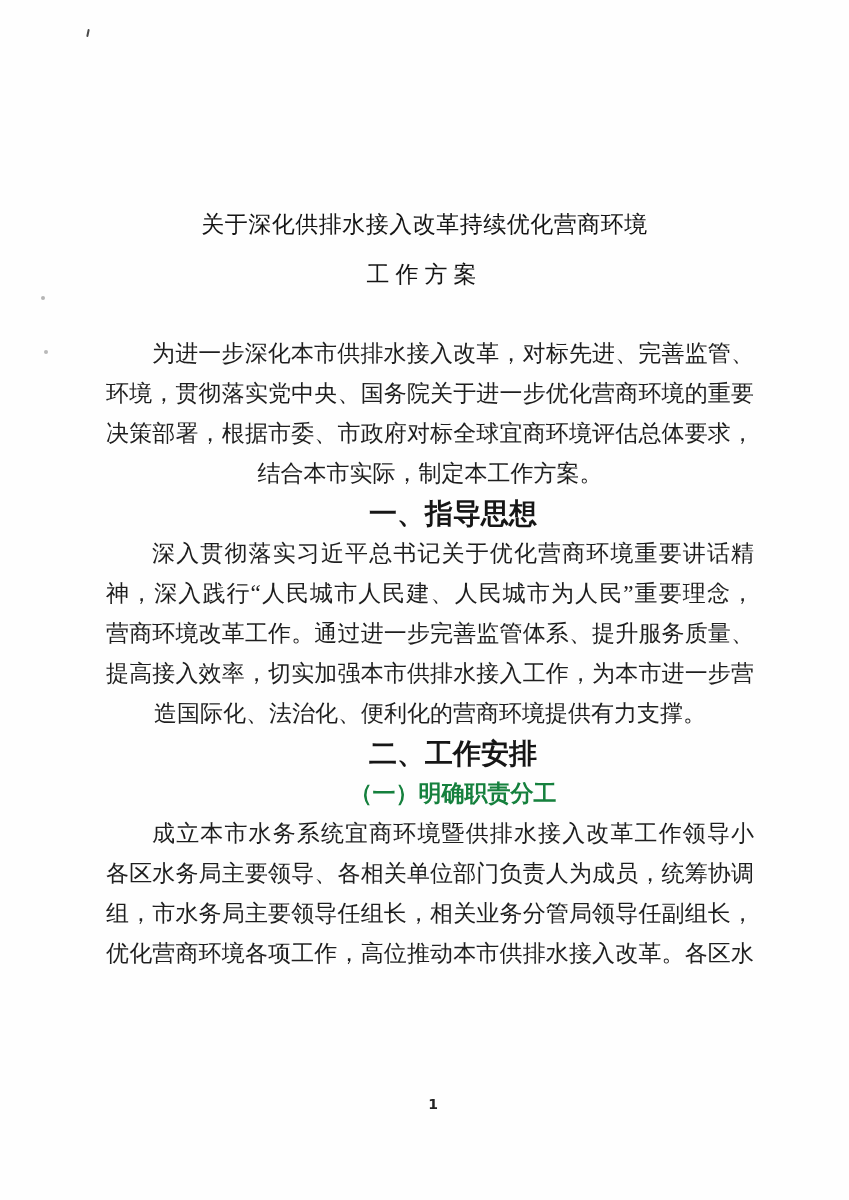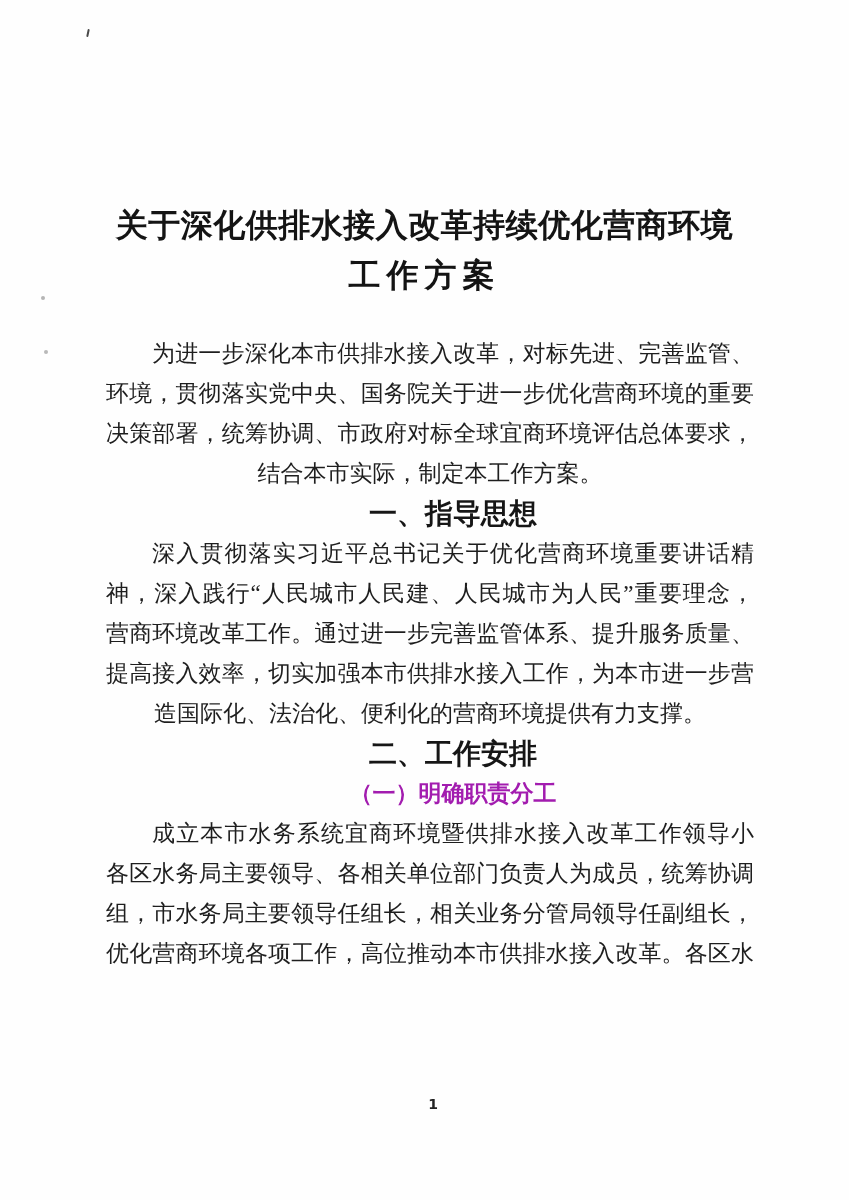--- a/index.html
+++ b/index.html
@@ -15,22 +15,22 @@
     overflow: hidden;
   }
   
   .title-block {
     position: absolute;
     left: 0; top: 200px; width: 849px;
     text-align: center;
     color: #141414;
   }
   .title-line {
-    font-size: 32px;
-    font-weight: bold;
+    font-size: 23px;
+    font-weight: normal;
     line-height: 50px;
     letter-spacing: 0.5px;
   }
   .title-line.spaced { letter-spacing: 6px; }
   
   .content {
     position: absolute;
     left: 106px; top: 334px;
     width: 648px;
     color: #1e1e1e;
@@ -48,21 +48,21 @@
   }
   .line.indent { padding-left: 46px; }
   .line.h {
     font-family: "Liberation Sans", "DejaVu Sans", sans-serif;
     font-weight: bold;
     font-size: 28px;
     color: #161616;
   }
   .line.sub {
     font-weight: bold;
-    color: #a21caf;
+    color: #15803d;
   }
   
   .page-number {
     position: absolute;
     left: 103px; top: 1094px;
     width: 660px;
     text-align: center;
     font-family: "DejaVu Sans", sans-serif;
     font-weight: bold;
     font-size: 14px;
@@ -103,21 +103,21 @@
   <span class="artifact-dot-2"></span>
 
   <div class="title-block">
     <div class="title-line">关于深化供排水接入改革持续优化营商环境</div>
     <div class="title-line spaced">工作方案</div>
   </div>
 
   <div class="content">
     <div class="line indent j">为进一步深化本市供排水接入改革，对标先进、完善监管、</div>
     <div class="line j">环境，贯彻落实党中央、国务院关于进一步优化营商环境的重要</div>
-    <div class="line j">决策部署，统筹协调、市政府对标全球宜商环境评估总体要求，</div>
+    <div class="line j">决策部署，根据市委、市政府对标全球宜商环境评估总体要求，</div>
     <div class="line">结合本市实际，制定本工作方案。</div>
     <div class="line indent h">一、指导思想</div>
     <div class="line indent j">深入贯彻落实习近平总书记关于优化营商环境重要讲话精</div>
     <div class="line j">神，深入践行“人民城市人民建、人民城市为人民”重要理念，</div>
     <div class="line j">营商环境改革工作。通过进一步完善监管体系、提升服务质量、</div>
     <div class="line j">提高接入效率，切实加强本市供排水接入工作，为本市进一步营</div>
     <div class="line">造国际化、法治化、便利化的营商环境提供有力支撑。</div>
     <div class="line indent h">二、工作安排</div>
     <div class="line indent sub">（一）明确职责分工</div>
     <div class="line indent j">成立本市水务系统宜商环境暨供排水接入改革工作领导小</div>

